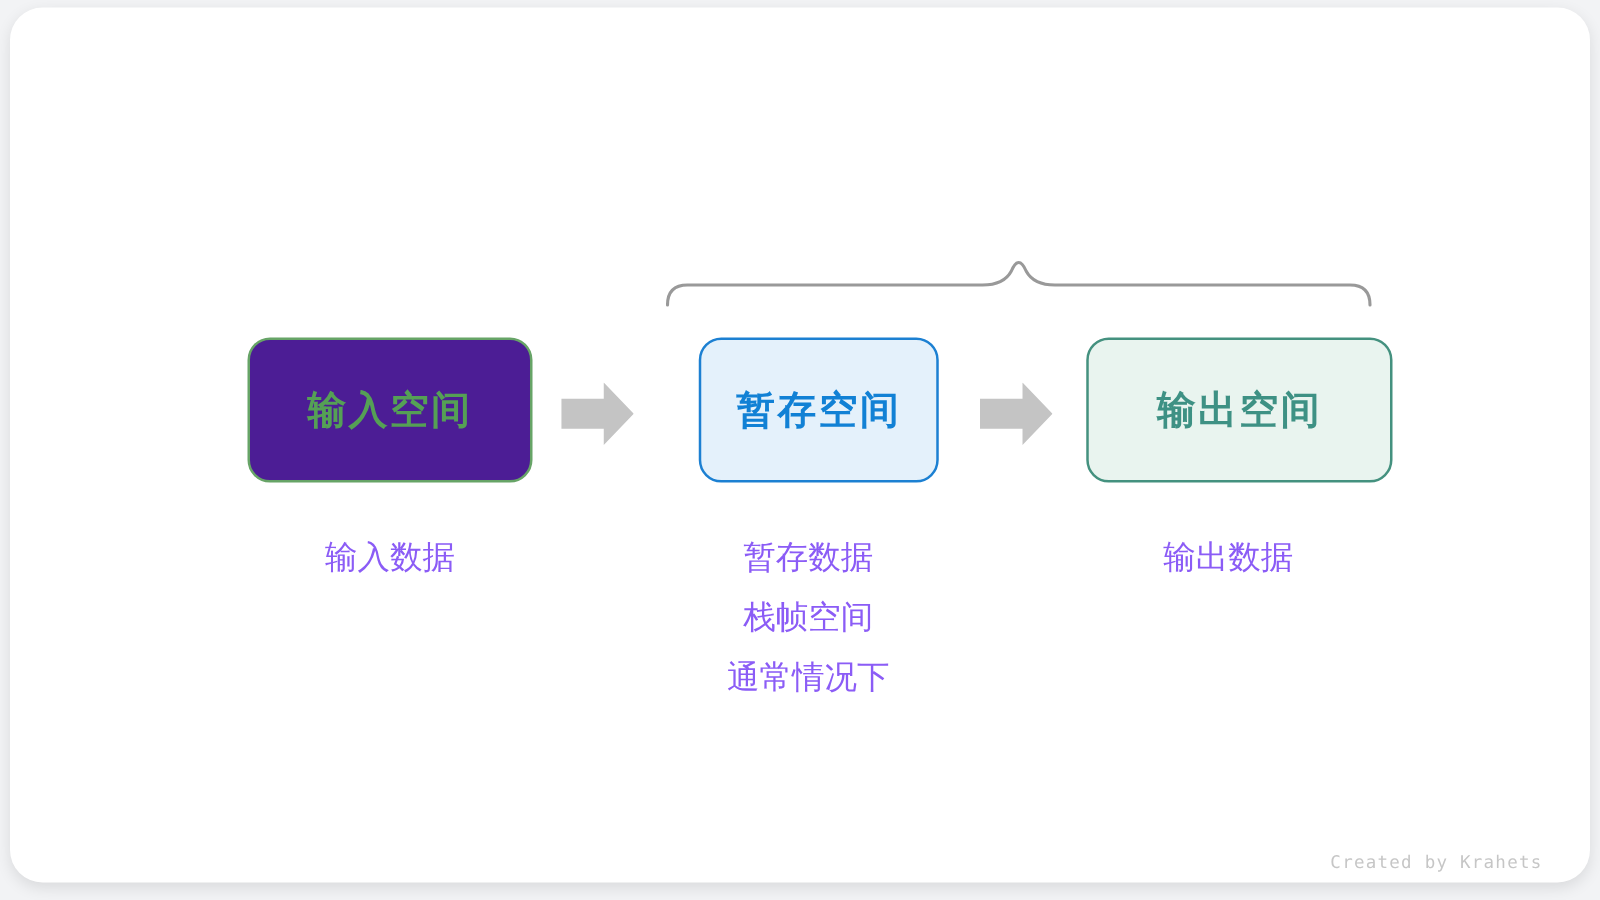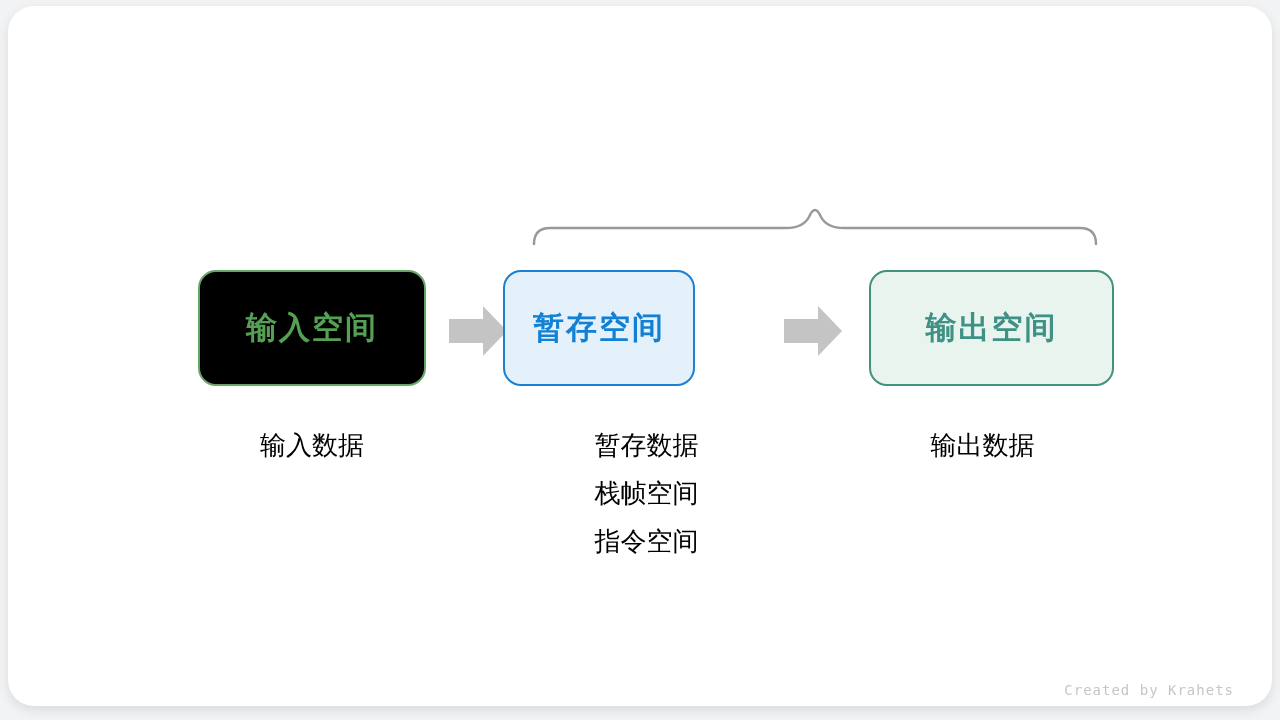--- a/index.html
+++ b/index.html
@@ -48,40 +48,40 @@
     height: 116px;
     border-radius: 18px;
     border: 2.5px solid;
     display: flex;
     align-items: center;
     justify-content: center;
     font-size: 31px;
     font-weight: bold;
     letter-spacing: 2px;
   }
-  .box-input  { left: 190px; width: 228px; border-color: #67a467; background: #000000; color: #55a055; }
-  .box-buffer { left: 495px; width: 192px; border-color: #1c80d2; background: #e4f1fb; color: #1181d5; }
+  .box-input  { left: 190px; width: 228px; border-color: #67a467; background: #4c1d95; color: #55a055; }
+  .box-buffer { left: 551px; width: 192px; border-color: #1c80d2; background: #e4f1fb; color: #1181d5; }
   .box-output { left: 861px; width: 245px; border-color: #44917f; background: #e9f4ef; color: #3e9184; }
 
   .arrow {
     position: absolute;
     top: 300px;
     width: 58px; height: 50px;
   }
   .arrow-1 { left: 441px; }
   .arrow-2 { left: 776px; }
 
   
   .sub {
     position: absolute;
     height: 30px;
     font-size: 26px;
     line-height: 30px;
     text-align: center;
-    color: #000000;
+    color: #8b5cf6;
     white-space: nowrap;
   }
   .sub-input  { left: 190px; width: 228px; top: 424px; }
   .sub-buf-0  { left: 525px; width: 227px; top: 424px; }
   .sub-buf-1  { left: 525px; width: 227px; top: 472px; }
   .sub-buf-2  { left: 525px; width: 227px; top: 520px; }
   .sub-output { left: 861px; width: 227px; top: 424px; }
 
   .credit {
     position: absolute;
@@ -119,19 +119,19 @@
   </svg>
 
   <div class="box box-output">
     <span>输出空间</span>
   </div>
 
   <div class="sub sub-input">输入数据</div>
 
   <div class="sub sub-buf-0">暂存数据</div>
   <div class="sub sub-buf-1">栈帧空间</div>
-  <div class="sub sub-buf-2">指令空间</div>
+  <div class="sub sub-buf-2">通常情况下</div>
 
   <div class="sub sub-output">输出数据</div>
 
   <div class="credit">Created by Krahets</div>
 
 </div>
 
 </body></html>

